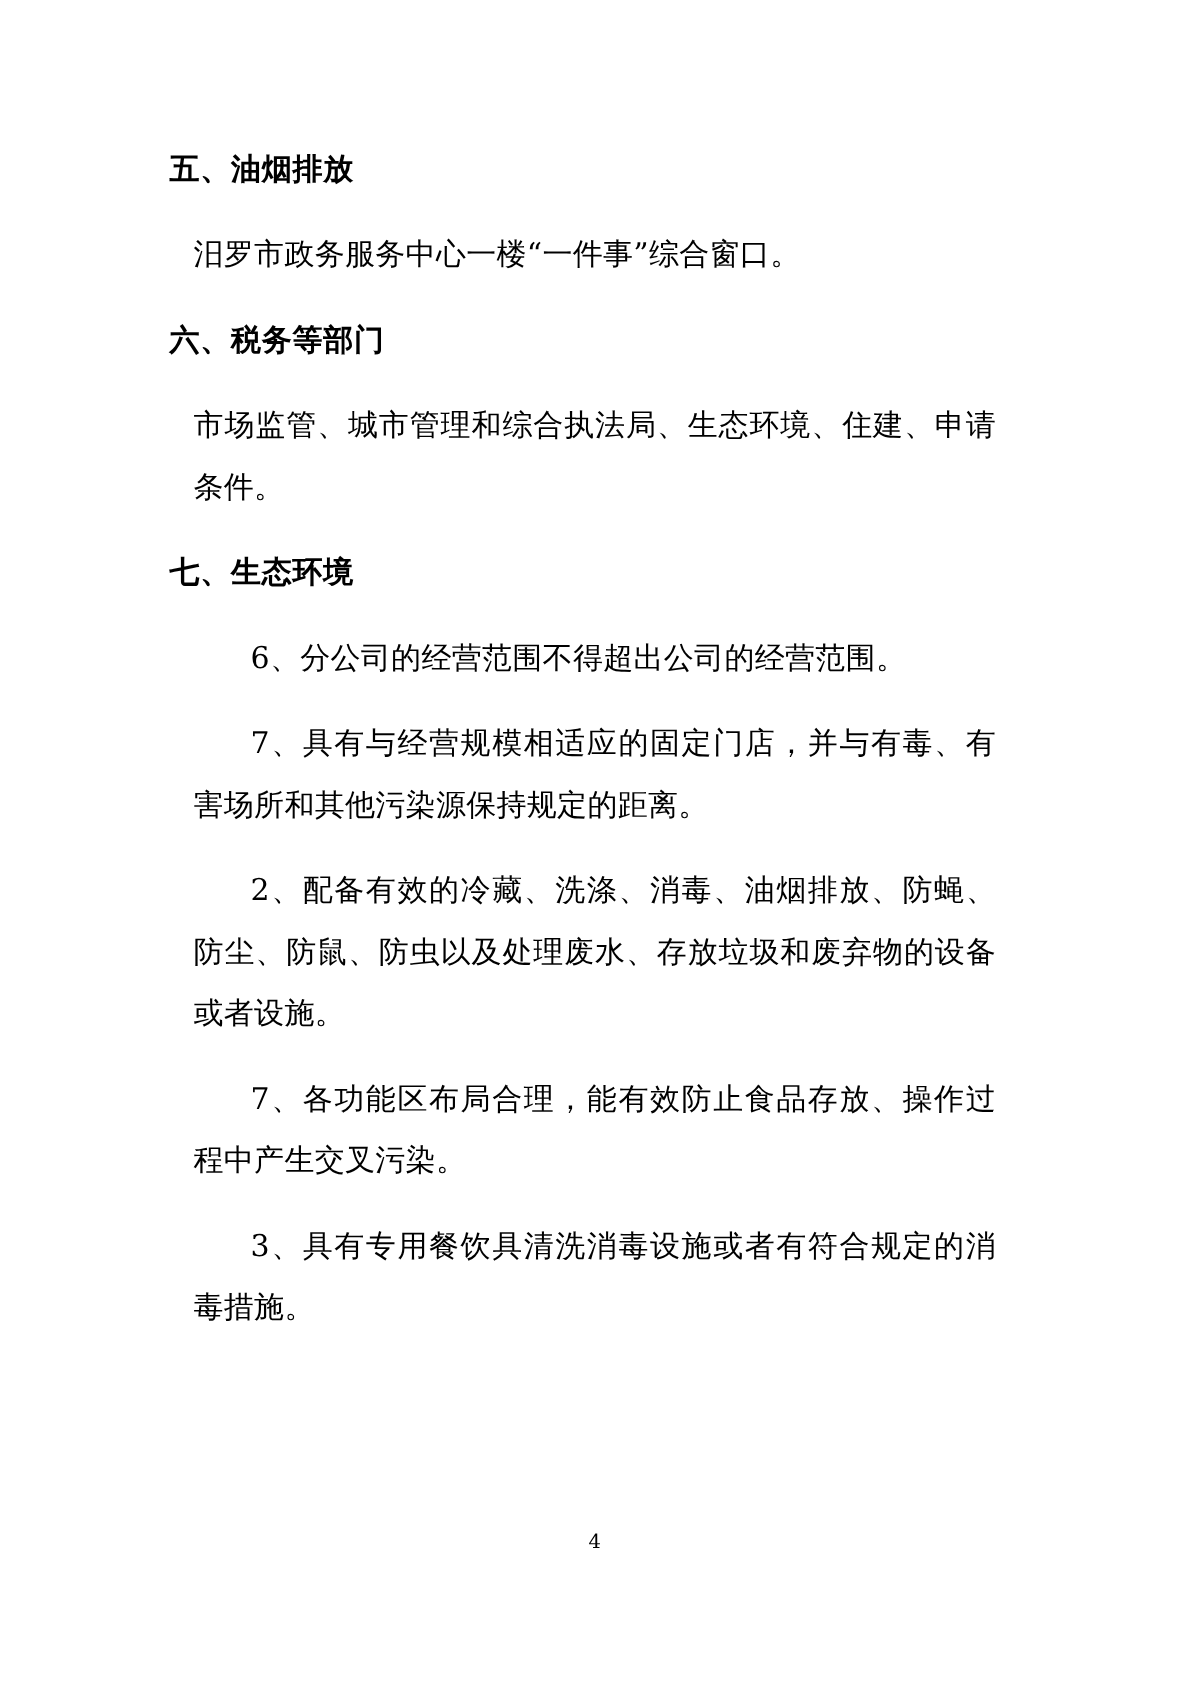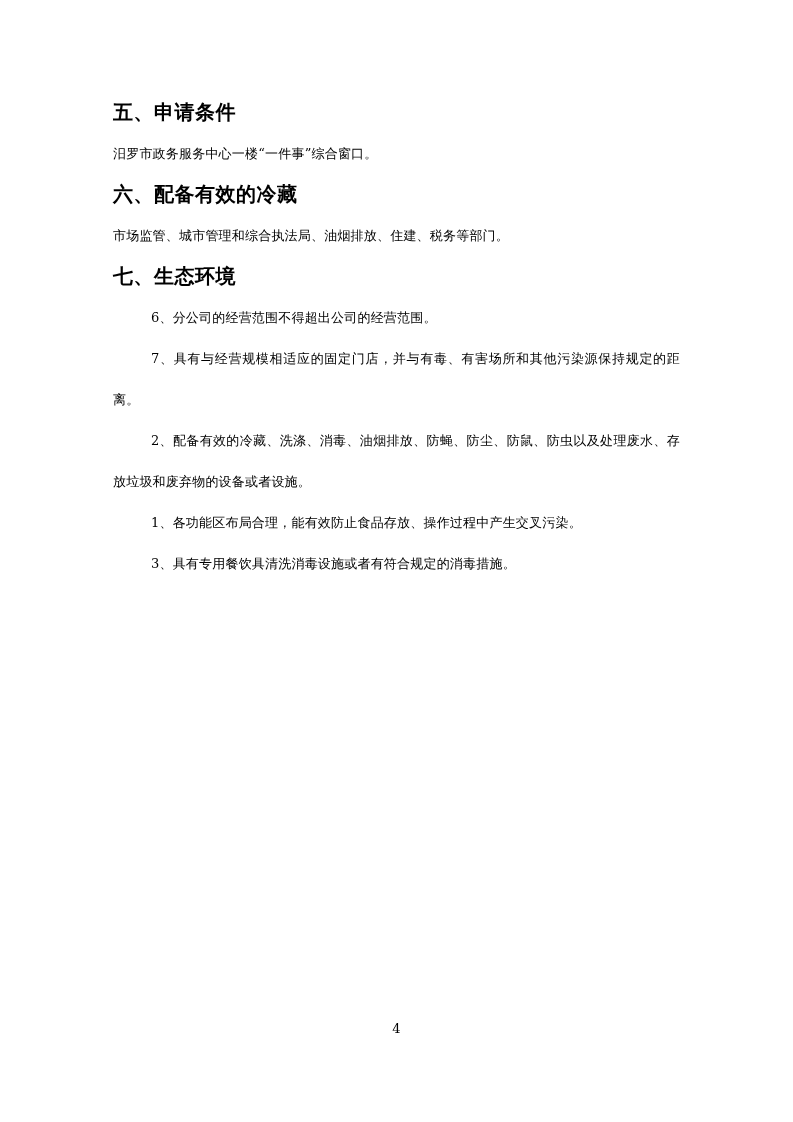--- a/index.html
+++ b/index.html
@@ -30,25 +30,25 @@
     font-family: "DejaVu Sans", sans-serif;
     font-weight: bold;
     font-size: 20px;
     line-height: 41px;
     letter-spacing: 0.5px;
     margin: 0 0 0 0;
     white-space: nowrap;
   }
   .para {
     font-family: "DejaVu Serif", serif;
-    font-size: 13px;
+    font-size: 20px;
     line-height: 41px;
     text-align: justify;
     text-justify: inter-ideograph;
-    margin: 0;
+    margin: 16px;
     letter-spacing: 0.2px;
   }
   .para.indent {
     text-indent: 38px;
   }
   .page-number {
     position: absolute;
     bottom: 86px;
     left: 0;
     width: 793px;
@@ -57,32 +57,32 @@
     font-size: 13px;
     color: #000000;
   }
 </style>
 </head>
 <body>
 
 <div class="page">
   <div class="doc-body">
 
-    <h2 class="heading">五、申请条件</h2>
+    <h2 class="heading">五、油烟排放</h2>
 
     <p class="para">汨罗市政务服务中心一楼“一件事”综合窗口。</p>
 
-    <h2 class="heading">六、配备有效的冷藏</h2>
+    <h2 class="heading">六、税务等部门</h2>
 
-    <p class="para">市场监管、城市管理和综合执法局、油烟排放、住建、税务等部门。</p>
+    <p class="para">市场监管、城市管理和综合执法局、生态环境、住建、申请条件。</p>
 
     <h2 class="heading">七、生态环境</h2>
 
     <p class="para indent">6、分公司的经营范围不得超出公司的经营范围。</p>
     <p class="para indent">7、具有与经营规模相适应的固定门店，并与有毒、有害场所和其他污染源保持规定的距离。</p>
     <p class="para indent">2、配备有效的冷藏、洗涤、消毒、油烟排放、防蝇、防尘、防鼠、防虫以及处理废水、存放垃圾和废弃物的设备或者设施。</p>
-    <p class="para indent">1、各功能区布局合理，能有效防止食品存放、操作过程中产生交叉污染。</p>
+    <p class="para indent">7、各功能区布局合理，能有效防止食品存放、操作过程中产生交叉污染。</p>
     <p class="para indent">3、具有专用餐饮具清洗消毒设施或者有符合规定的消毒措施。</p>
 
   </div>
 </div>
 
 <div class="page-number">4</div>
 
 </body></html>

